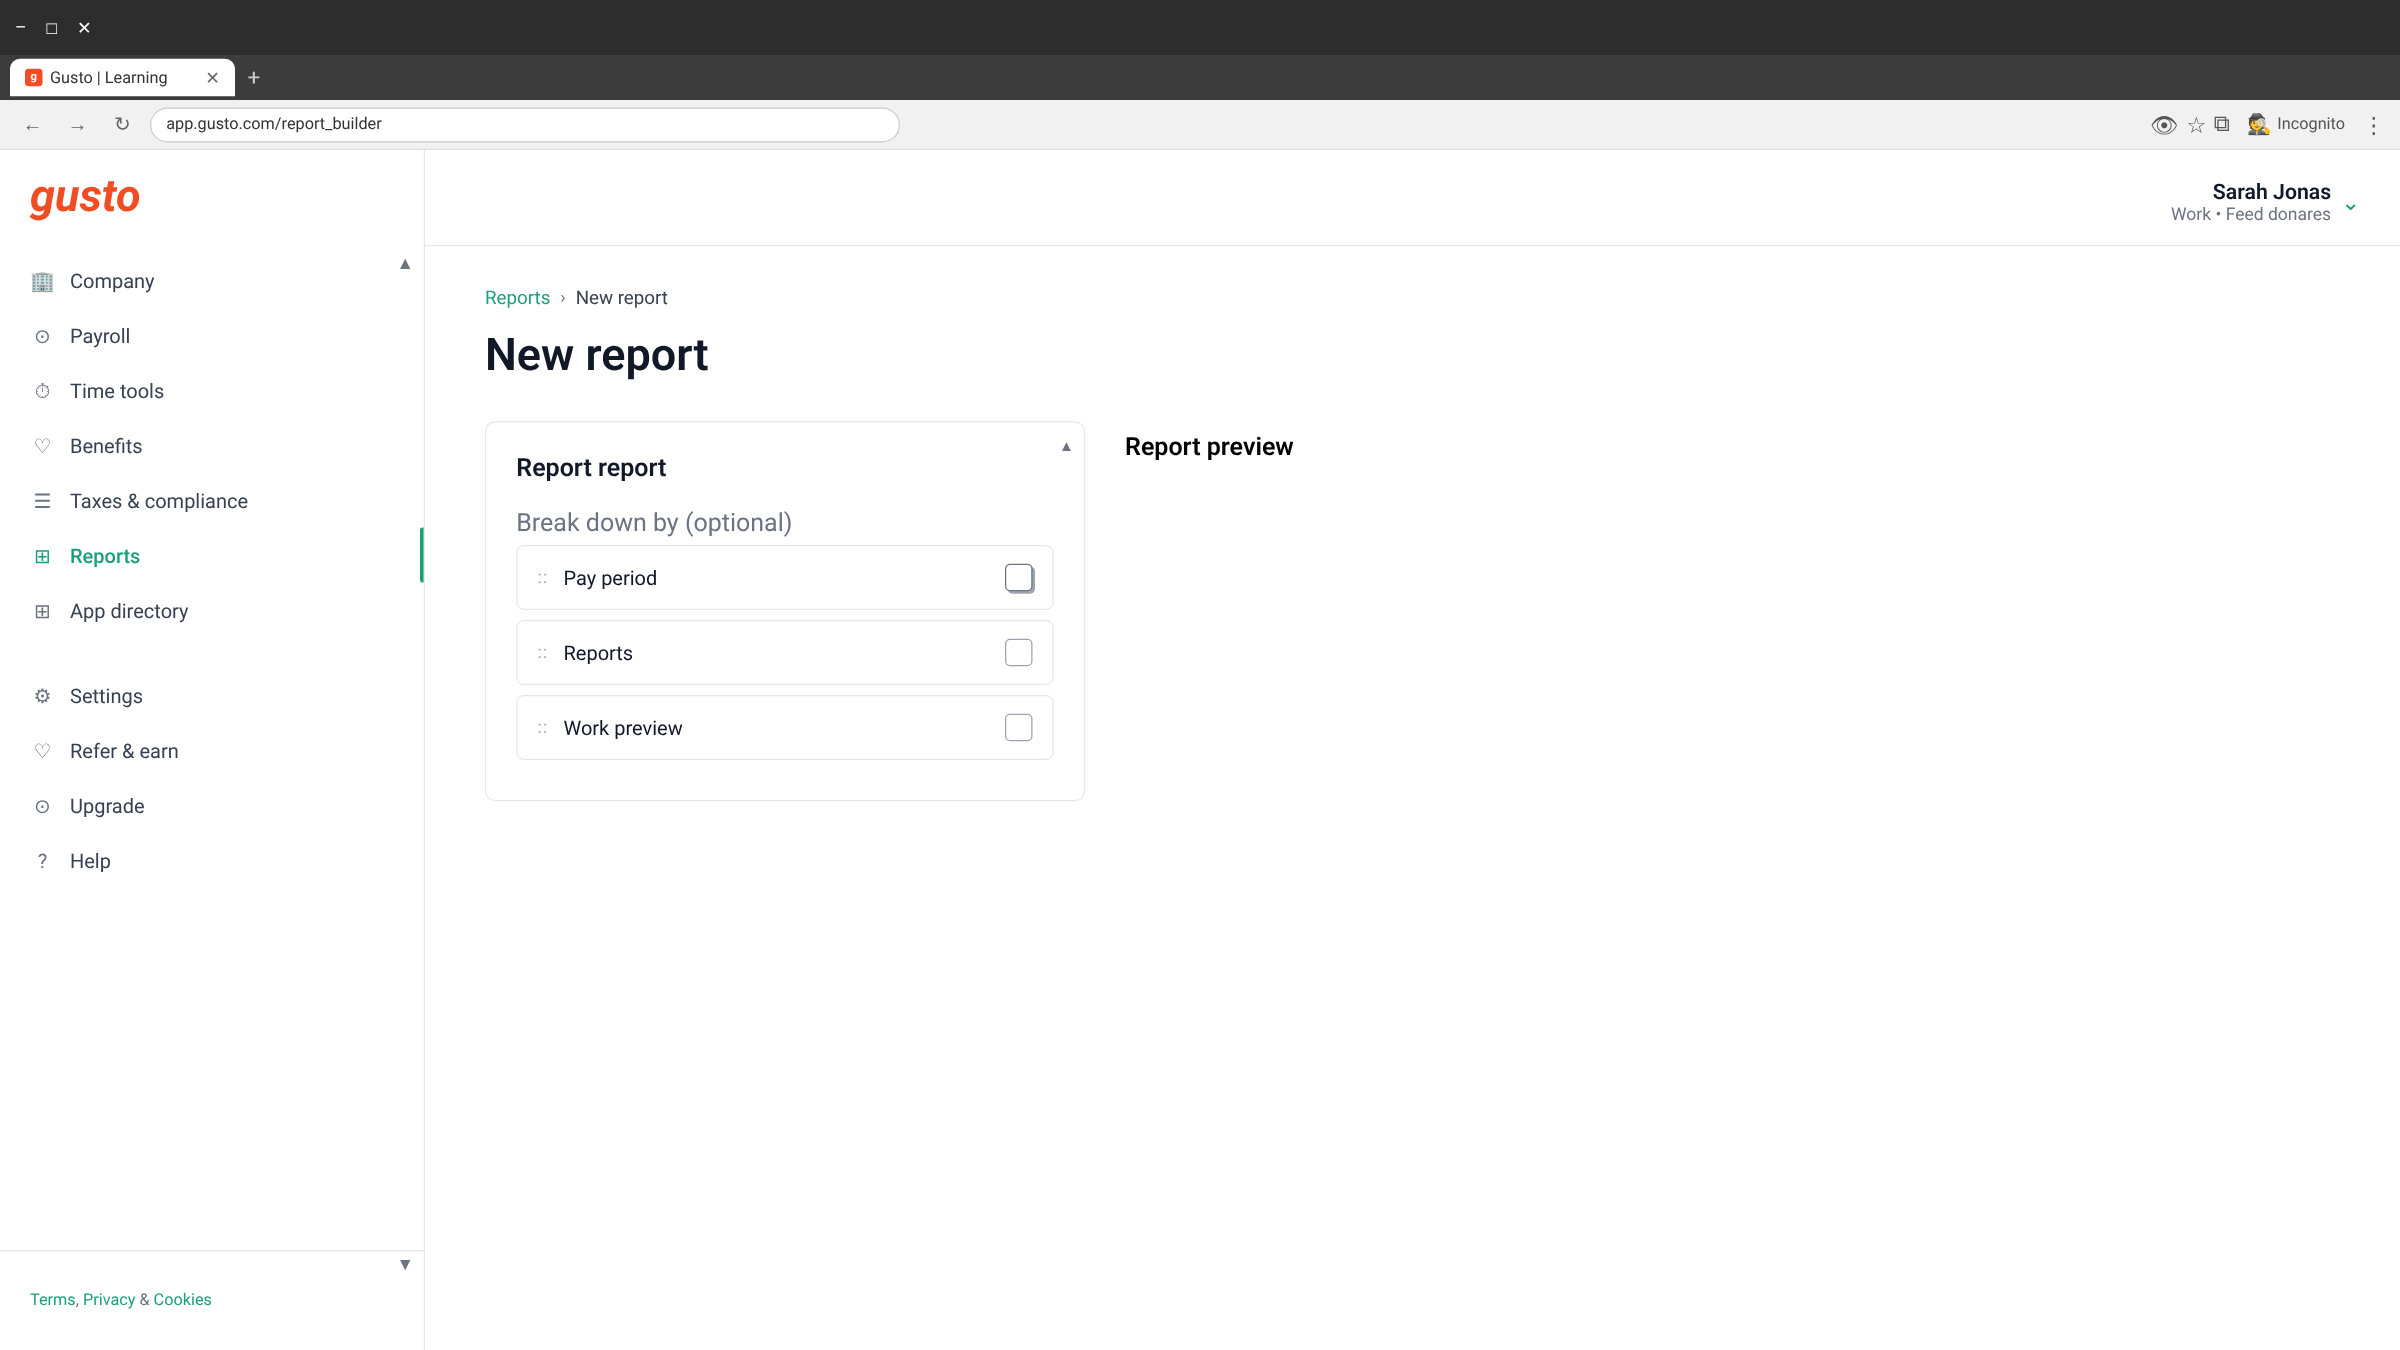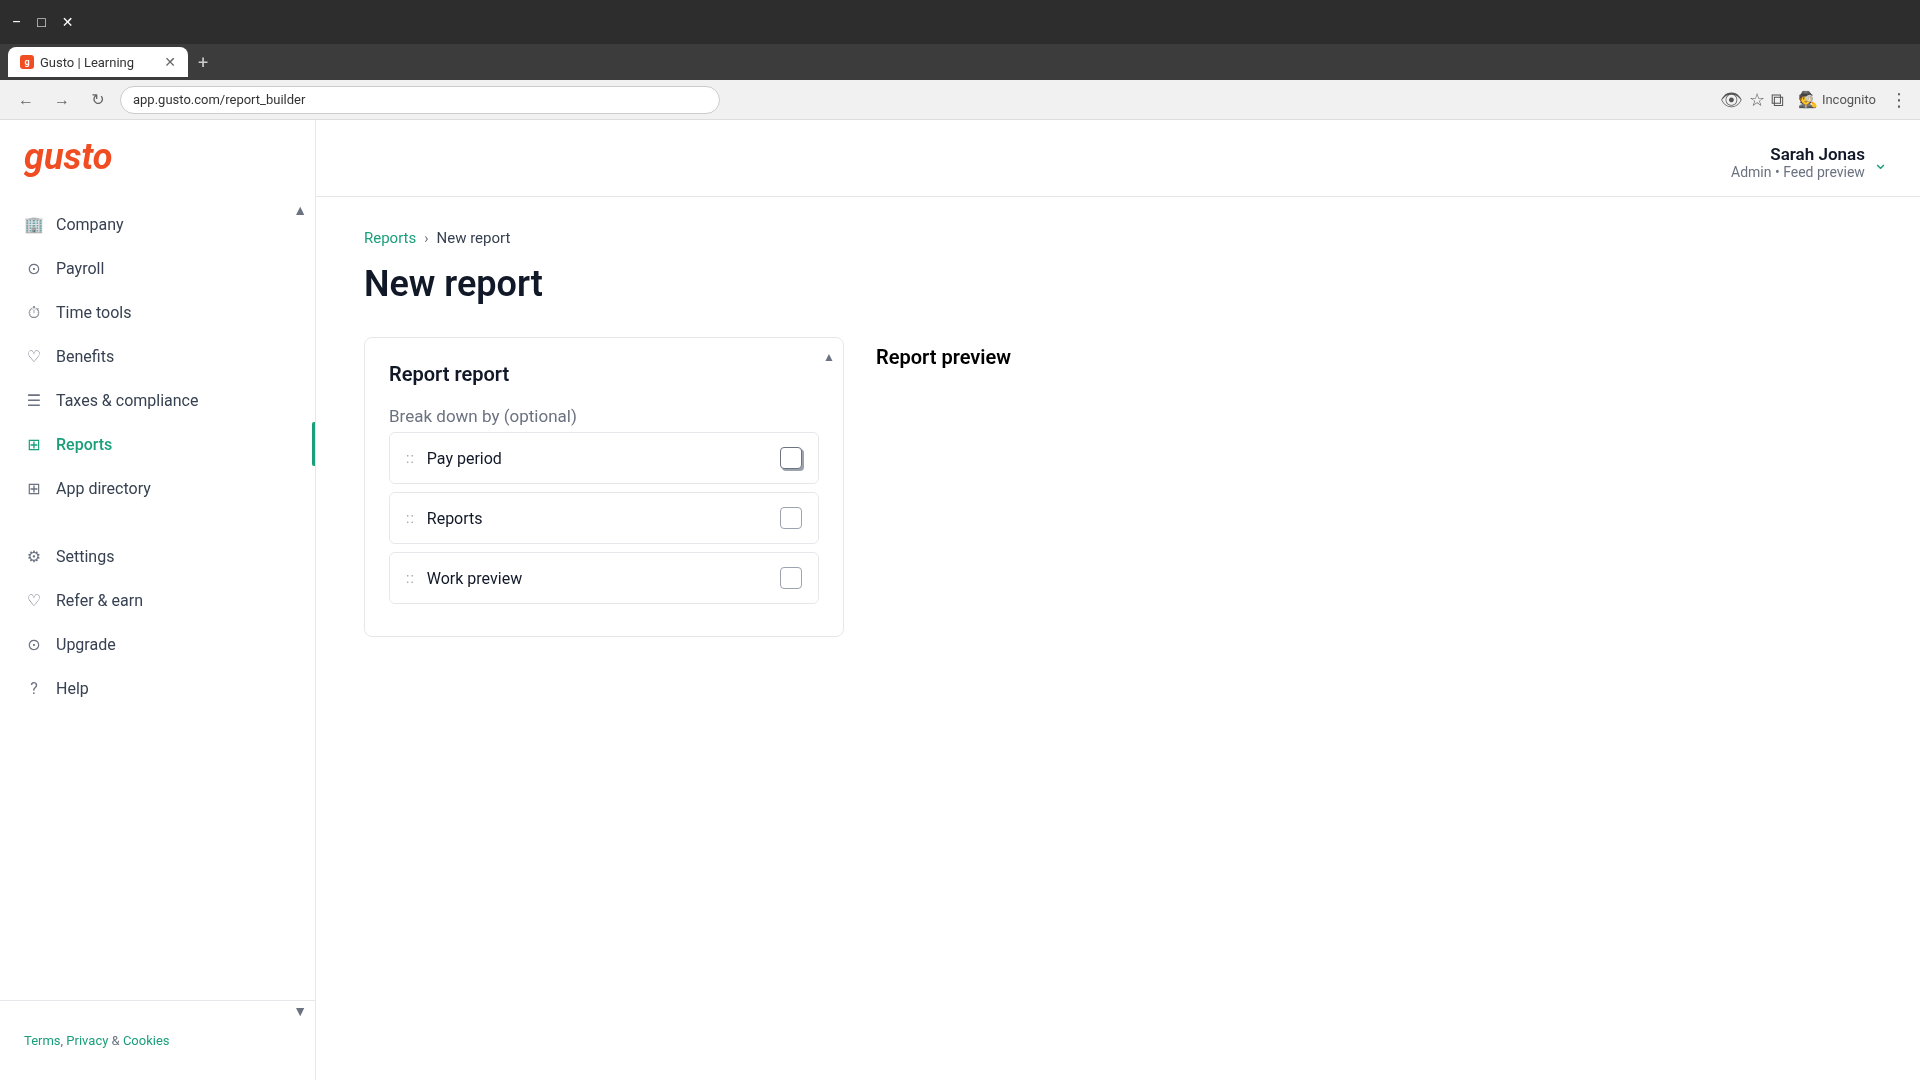--- a/index.html
+++ b/index.html
@@ -116,21 +116,21 @@
     .win-ctrl { cursor: pointer; }
 
     
     .app-layout {
       display: flex;
       height: calc(1080px - 120px);
     }
 
     
     .sidebar {
-      width: 316px;
+      width: 340px;
       background: #fff;
       border-right: 1px solid #e5e7eb;
       display: flex;
       flex-direction: column;
       padding-top: 16px;
       position: relative;
     }
     .sidebar-logo {
       padding: 0 24px 24px;
     }
@@ -284,21 +284,21 @@
       background: #d1d5db;
       border-radius: 3px;
     }
     .section-title {
       font-size: 20px;
       font-weight: 600;
       color: #111827;
       margin-bottom: 20px;
     }
     .break-down-label {
-      font-size: 17px;
+      font-size: 20px;
       font-weight: 600;
       color: #111827;
       margin-bottom: 6px;
     }
     .break-down-label span {
       font-weight: 400;
       color: #6b7280;
     }
     .break-down-desc {
       font-size: 14px;
@@ -472,21 +472,21 @@
       </div>
     </div>
   </div>
 
   <div class="main-content">
 
     <div class="app-header">
       <div class="user-info">
         <div class="user-details">
           <div class="user-name">Sarah Jonas</div>
-          <div class="user-role">Admin • Feed preview</div>
+          <div class="user-role">Work • Feed donares</div>
         </div>
         <span class="chevron-down">⌄</span>
       </div>
     </div>
 
     <div class="page-content">
 
       <div class="breadcrumb">
         <a class="breadcrumb-link">Reports</a>
         <span class="breadcrumb-separator">›</span>

